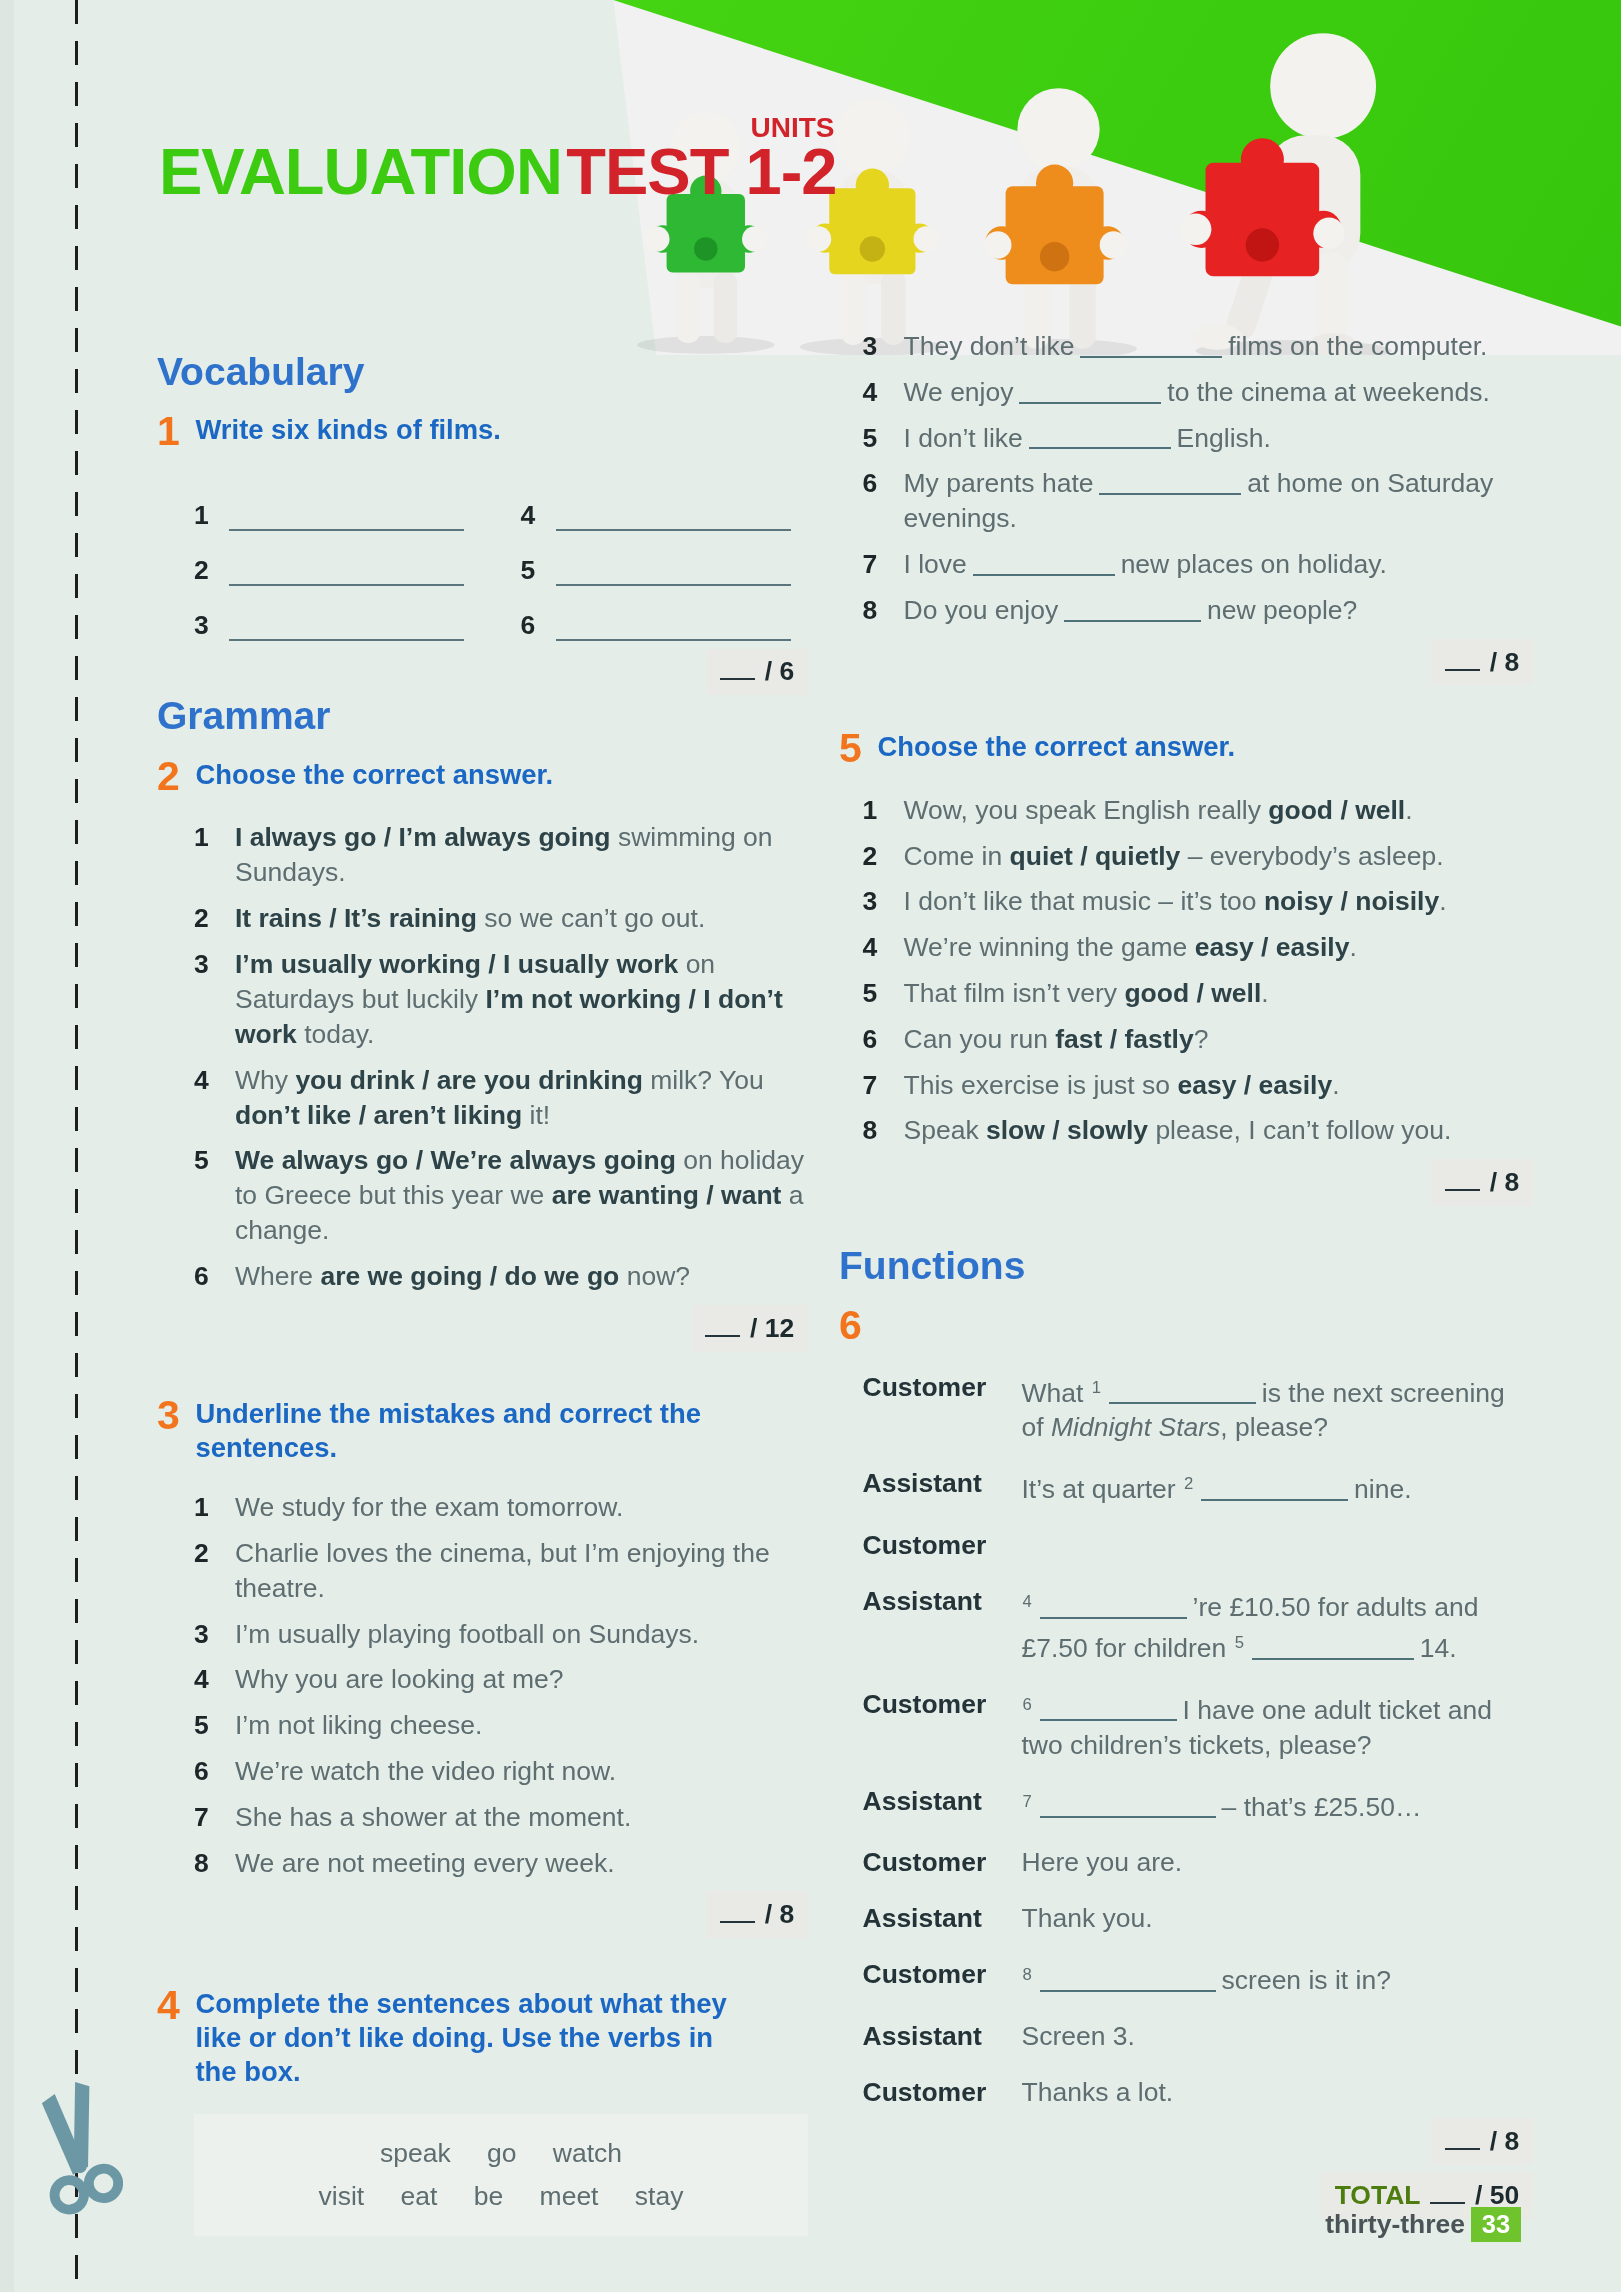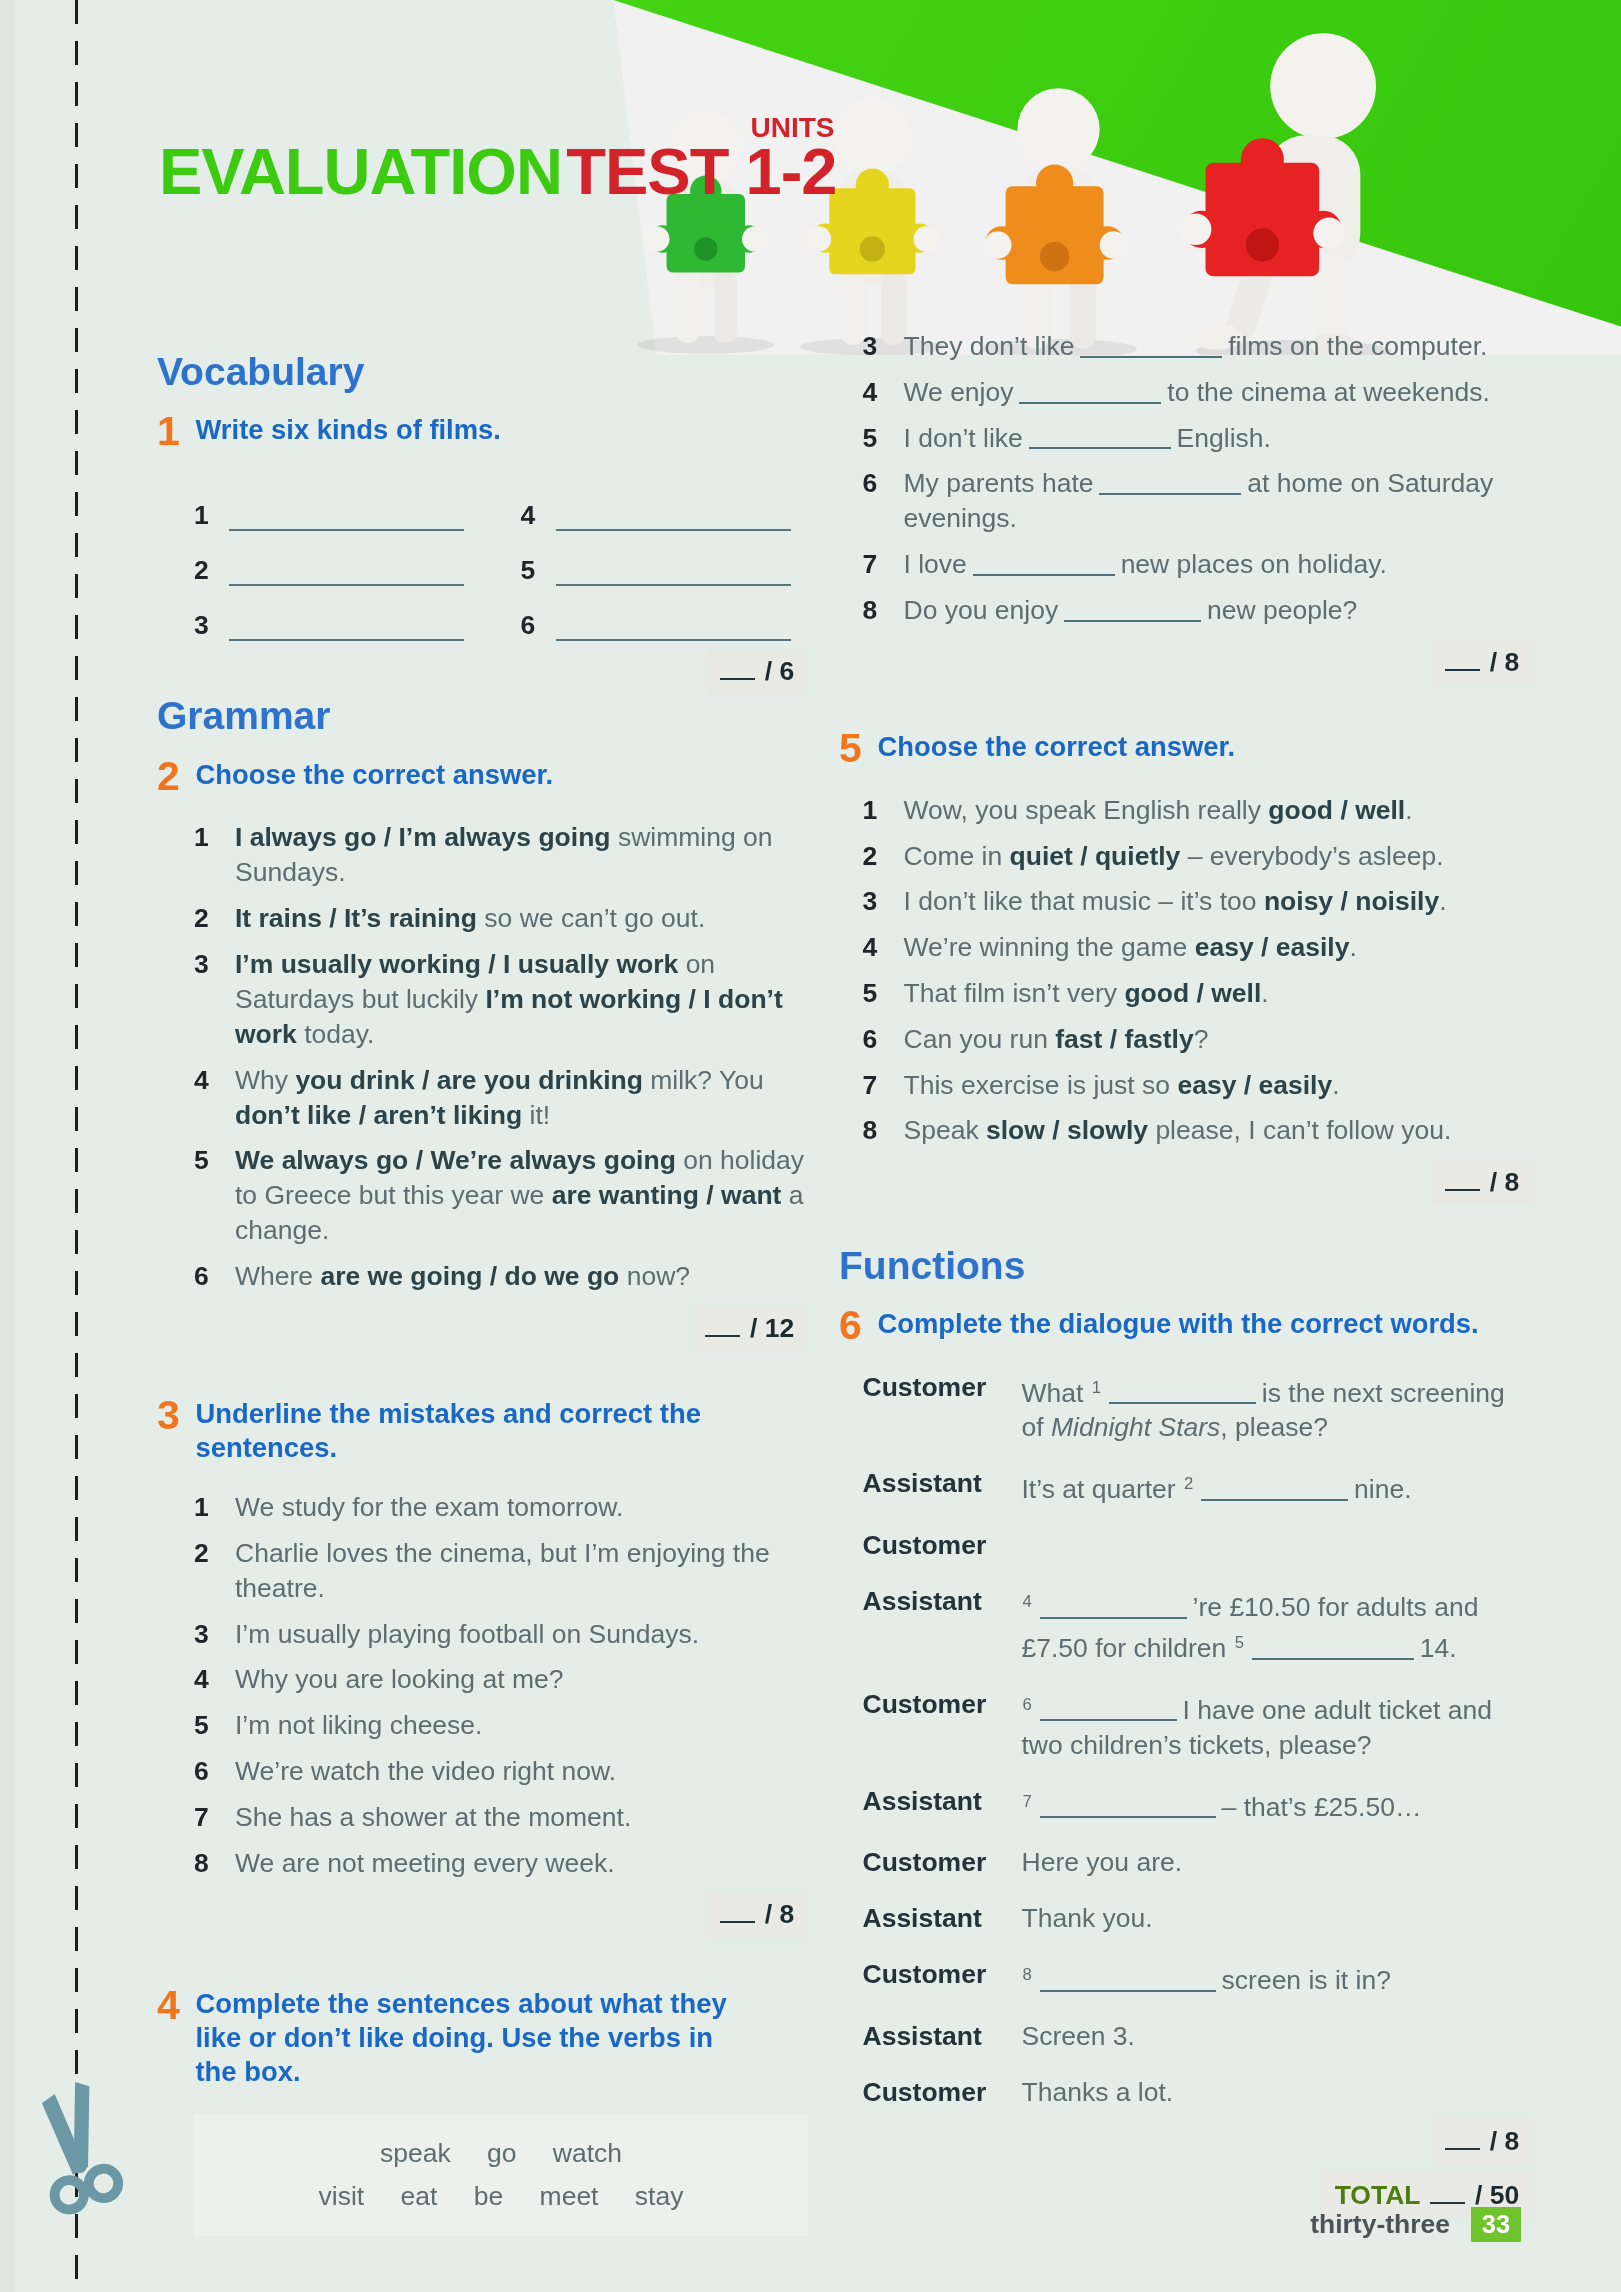--- a/index.html
+++ b/index.html
@@ -49,21 +49,21 @@
   
   .score{margin-left:auto;margin-top:7.8px;width:fit-content;background:#e9eae5;
          padding:7.8px 13.7px;display:flex;align-items:baseline;gap:9.8px;
          font-size:26.5px;font-weight:700;color:#1d2b2e;}
   .sline{display:inline-block;width:35px;border-bottom:2.9px solid #24343a;height:19.6px;}
   .tlabel{font-weight:700;color:#4d7c0f;}
   
   .wordbox{background:#edf1ed;margin:0 0 25.5px 37px;padding:17.6px 9.8px;text-align:center;
            font-size:26.5px;color:#5d6d70;line-height:43px;word-spacing:29px;}
   
-  .footer{position:absolute;right:100px;top:2207px;display:flex;align-items:center;gap:21px;text-align:center;}
+  .footer{position:absolute;right:100px;top:2207px;display:flex;align-items:center;gap:6px;text-align:center;}
   .footer-word{font-size:26.5px;font-weight:700;color:#4a5356;}
   .footer-num{background:#6fc32c;color:#fff;font-size:25.5px;font-weight:700;padding:2.9px 10.8px;}
   .scissors{position:absolute;left:19.6px;top:2078px;}
   .mt36{} .mt46{margin-top:45px;} .mt50{margin-top:49px;} .mt40{margin-top:39px;}
 </style>
 </head>
 <body>
 
 <div class="page">
   <div class="edge-strip"></div>
@@ -355,21 +355,20 @@
       </div>
     <div class="score">
         <span class="sline"></span>
         <span>/ 8</span>
       </div>
 
     <h2 class="mt40">Functions</h2>
 
     <div class="exhead">
       <span class="exnum">6</span>
-      <h3>Complete the dialogue with the correct words.</h3>
     </div>
     <div class="dialogue">
         <div class="row">
           <span class="speaker">Customer</span>
           <div class="txt"><span>What </span><span class="sup">1</span><span class="blank" style="width: 147px;"></span><span>is the next screening of </span><span class="i">Midnight Stars</span><span>, please?</span></div>
         </div>
         <div class="row">
           <span class="speaker">Assistant</span>
           <div class="txt"><span>It’s at quarter </span><span class="sup">2</span><span class="blank" style="width: 147px;"></span><span>nine.</span></div>
         </div>

